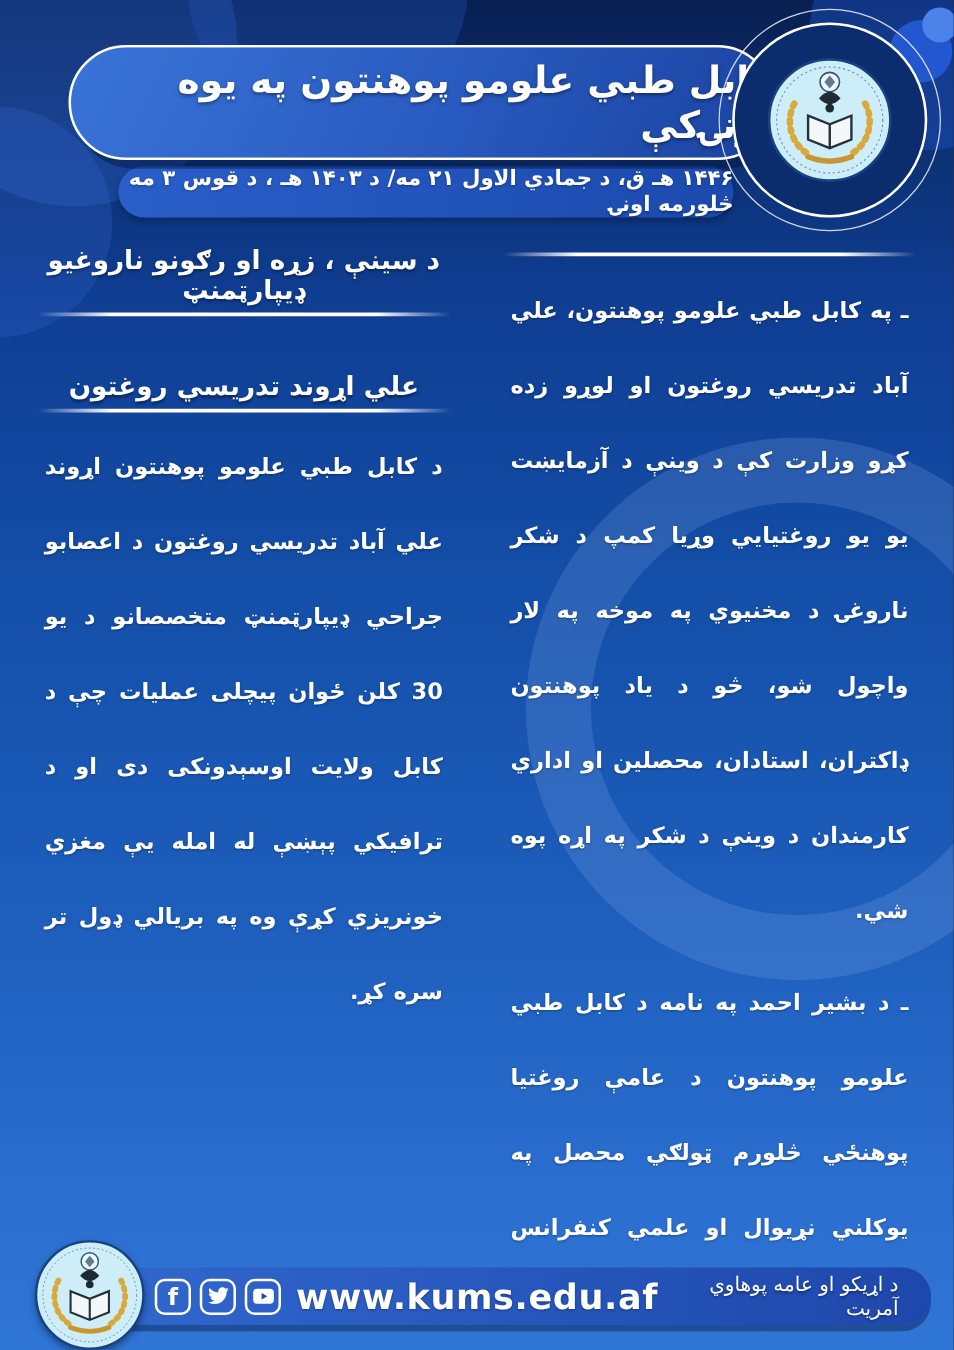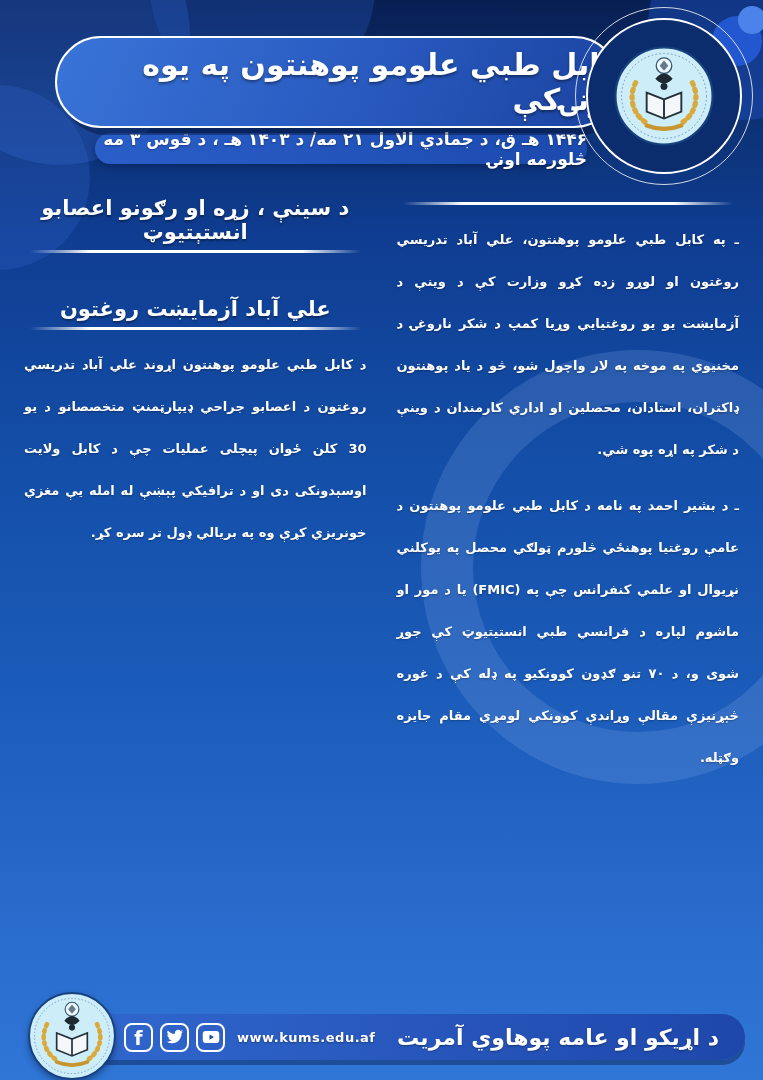--- a/index.html
+++ b/index.html
@@ -22,61 +22,61 @@
   
   .title-pill{
     position:absolute;left:55px;top:36px;width:565px;height:92px;border-radius:48px;
     border:2px solid #fff;box-sizing:border-box;
     background:linear-gradient(115deg,#3a74d8 0%,#2a5cc2 50%,#1a43a0 100%);
     box-shadow:6px 7px 0 rgba(5,20,60,.45);
     display:flex;align-items:center;justify-content:center;z-index:2;
   }
   .title-pill h1{margin:0;font-size:30px;font-weight:bold;text-shadow:0 2px 3px rgba(0,0,0,.4);}
   .date-pill{
-    position:absolute;left:95px;top:133px;width:492px;height:31px;border-radius:21px;
+    position:absolute;left:95px;top:133px;width:492px;height:41px;border-radius:21px;
     background:linear-gradient(90deg,#2a5ec8,#1b4aae);
     box-shadow:0 3px 6px rgba(5,20,60,.4);
     display:flex;align-items:center;justify-content:center;
     font-size:17px;font-weight:bold;z-index:1;text-shadow:0 1px 2px rgba(0,0,0,.3);
   }
   .header-logo{
     position:absolute;left:586px;top:18px;width:156px;height:156px;border-radius:50%;
     background:#0b2d6e;border:2px solid #fff;box-sizing:border-box;
     display:flex;align-items:center;justify-content:center;z-index:3;
   }
   .header-logo::after{content:'';position:absolute;inset:-13px;border-radius:50%;
     border:1.5px solid rgba(255,255,255,.8);}
   .header-logo svg{width:104px;height:104px;}
   
   .columns{position:absolute;top:196px;left:24px;right:24px;display:flex;gap:30px;z-index:2;}
   .col{flex:1;min-width:0;}
   .col h2{margin:0 0 4px;font-size:21px;font-weight:bold;text-align:center;
     text-shadow:0 2px 2px rgba(0,0,0,.35);}
   .sep{height:3px;margin:6px 6px 14px;border-radius:2px;
     background:linear-gradient(to left,rgba(255,255,255,0),#fff 18%,#fff 82%,rgba(255,255,255,0));}
-  .col p{margin:0;font-size:13px;font-weight:bold;line-height:42px;text-align:justify;
+  .col p{margin:12px;font-size:18px;font-weight:bold;line-height:60px;text-align:justify;
     text-shadow:0 1px 2px rgba(0,0,0,.3);}
   .col p + p{margin-top:14px;}
   .section-2{margin-top:44px;}
   
   .footer-bar{
     position:absolute;left:62px;top:1014px;width:683px;height:46px;border-radius:23px;
     background:linear-gradient(90deg,#3168cf,#1e47ab);
     box-shadow:0 5px 0 rgba(6,20,60,.4);
     display:flex;align-items:center;justify-content:space-between;
     padding:0 26px 0 0;box-sizing:border-box;z-index:2;
   }
-  .dept{font-size:22px;font-weight:bold;padding-left:10px;text-shadow:0 1px 2px rgba(0,0,0,.35);}
+  .dept{font-size:16px;font-weight:normal;padding-left:10px;text-shadow:0 1px 2px rgba(0,0,0,.35);}
   .web-group{direction:ltr;display:flex;align-items:center;gap:12px;margin-left:62px;}
   .socials{display:flex;gap:7px;}
   .s-icon{width:29px;height:29px;border:2.5px solid #fff;border-radius:8px;box-sizing:border-box;
     display:flex;align-items:center;justify-content:center;cursor:pointer;}
   .s-icon svg{display:block;}
   .fb-glyph{color:#fff;font-weight:bold;font-size:19px;line-height:1;transform:translateY(1px);}
-  .website{font-size:13px;font-weight:bold;letter-spacing:.5px;text-shadow:0 1px 2px rgba(0,0,0,.35);}
+  .website{font-size:28px;font-weight:bold;letter-spacing:.5px;text-shadow:0 1px 2px rgba(0,0,0,.35);}
   .footer-logo{position:absolute;left:26px;top:990px;width:92px;height:92px;z-index:3;
     filter:drop-shadow(0 3px 3px rgba(5,20,60,.45));}
   .footer-logo svg{width:92px;height:92px;}
 </style>
 </head>
 <body>
 
 <div class="page">
 
   <div class="circ c1"></div>
@@ -122,25 +122,25 @@
   <main class="columns">
 
     <section class="col">
       <div class="sep"></div>
       <p>ـ په کابل طبي علومو پوهنتون، علي آباد تدریسي روغتون او لوړو زده کړو وزارت کې د وینې د آزمایښت یو یو روغتیایي وړیا کمپ د شکر ناروغۍ د مخنیوي په موخه په لار واچول شو، څو د یاد پوهنتون ډاکتران، استادان، محصلین او اداري کارمندان د وینې د شکر په اړه پوه شي.</p>
       <p>ـ د بشیر احمد په نامه د کابل طبي علومو پوهنتون د عامې روغتیا پوهنځي څلورم ټولګي محصل په یوکلني نړیوال او علمي کنفرانس چې په (FMIC) یا د مور او ماشوم لپاره د فرانسي طبي انستیتیوټ کې جوړ شوی و، د ۷۰ تنو ګډون کوونکیو په ډله کې د غوره څېړنیزې مقالې وړاندې کوونکي لومړي مقام جایزه وګټله.</p>
     </section>
 
     <section class="col">
       <div>
-        <h2>د سینې ، زړه او رګونو اعصابو انستېتیوټ</h2>
+        <h2>د سینې ، زړه او رګونو ناروغیو ډیپارټمنټ</h2>
         <div class="sep"></div>
       </div>
       <div class="section-2">
-        <h2>علي آباد آزمایښت روغتون</h2>
+        <h2>علي اړوند تدریسي روغتون</h2>
         <div class="sep"></div>
         <p>د کابل طبي علومو پوهنتون اړوند علي آباد تدریسي روغتون د اعصابو جراحي ډیپارټمنټ متخصصانو د یو 30 کلن ځوان پیچلی عملیات چې د کابل ولایت اوسېدونکی دی او د ترافیکي پېښې له امله یې مغزي خونریزي کړې وه په بریالي ډول تر سره کړ.</p>
       </div>
     </section>
 
   </main>
 
   <div class="footer-bar">
     <span class="dept">د اړیکو او عامه پوهاوي آمریت</span>
     <span class="web-group">

